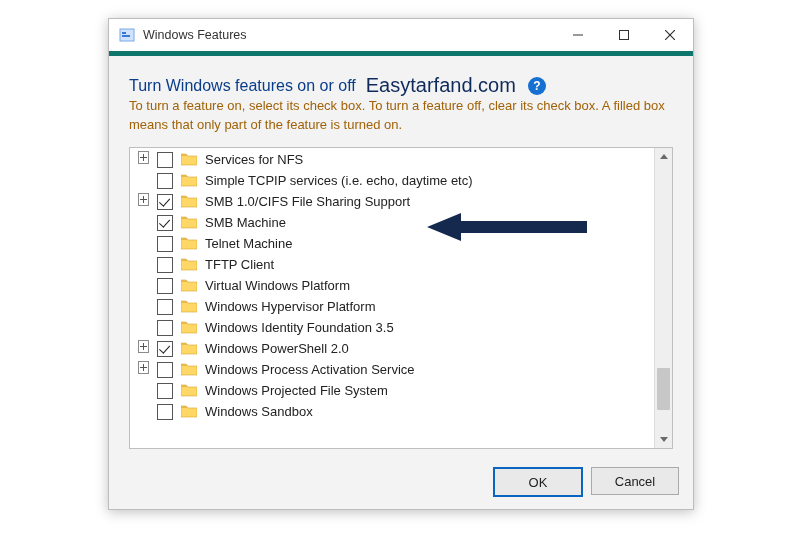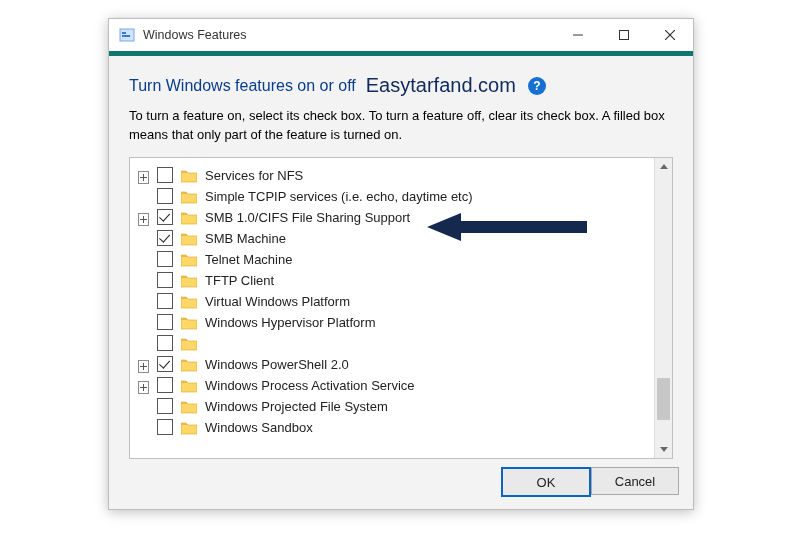--- a/index.html
+++ b/index.html
@@ -5,44 +5,44 @@
   html,body{margin:0;padding:0;width:800px;height:533px;background:#fff;font-family:"Segoe UI",Tahoma,sans-serif;font-size:13px;color:#222;overflow:hidden}
   .window{position:absolute;left:108px;top:18px;width:584px;height:490px;background:#f3f3f3;border:1px solid #bdbdbd;box-shadow:0 2px 12px rgba(0,0,0,.25)}
   
   .titlebar{height:32px;background:#fff;display:flex;align-items:center;border-bottom:5px solid #0f766e}
   .titlebar .app-icon{width:16px;height:16px;margin:0 8px 0 10px}
   .titlebar .title{flex:0 0 auto;font-size:12.5px;color:#333}
   .titlebar .spacer{flex:1 1 auto}
   .win-btn{width:46px;height:32px;display:flex;align-items:center;justify-content:center;color:#333}
   
   .content{padding:18px 20px 0 20px}
-  .heading-row{display:flex;align-items:center;gap:8px;margin-bottom:10px}
+  .heading-row{display:flex;align-items:center;gap:8px;}
   .heading{color:#0a3d8a;font-size:16px;font-weight:400}
   .brand{color:#0f2a5b;font-size:20px;font-weight:400;margin-left:2px}
   .help-circle{width:18px;height:18px;border-radius:50%;background:#1570d1;color:#fff;font-size:12px;font-weight:700;display:flex;align-items:center;justify-content:center;margin-left:4px}
-  .desc{font-size:13px;color:#000000;line-height:1.45;margin-bottom:12px}
+  .desc{font-size:13px;color:#a16207;line-height:1.45;margin-bottom:12px}
   
   .tree-wrap{position:relative;border:1px solid #bfbfbf;background:#fff;height:300px;overflow:hidden}
   .tree{position:absolute;left:0;top:0;right:17px;bottom:0;overflow:hidden;padding:4px 0 4px 6px}
-  .tree-row{display:flex;align-items:flex-end;height:21px;gap:8px;padding-left:2px;white-space:nowrap}
+  .tree-row{display:flex;align-items:flex-start;height:21px;gap:8px;padding-left:2px;white-space:nowrap}
   .exp-slot{width:11px;height:11px;flex:0 0 11px;display:flex;align-items:center;justify-content:center}
   .exp-btn{width:11px;height:11px;border:1px solid #8a8a8a;background:#fff;line-height:0;display:flex;align-items:center;justify-content:center}
   .exp-btn svg{display:block}
   .chk{width:14px;height:14px;border:1px solid #555;background:#fff;flex:0 0 14px;display:flex;align-items:center;justify-content:center}
   .chk.on::after{content:"";width:9px;height:5px;border-left:1.6px solid #222;border-bottom:1.6px solid #222;transform:rotate(-48deg) translate(.5px,-1px)}
   .folder-icon{width:16px;height:14px;flex:0 0 16px}
   .row-label{font-size:13px;color:#222}
   
   .vscroll{position:absolute;right:0;top:0;bottom:0;width:17px;background:#efefef;border-left:1px solid #dcdcdc}
   .vscroll .arrow{position:absolute;left:0;width:17px;height:17px;display:flex;align-items:center;justify-content:center;color:#5a5a5a}
   .vscroll .arrow.up{top:0}
   .vscroll .arrow.down{bottom:0}
   .vscroll .thumb{position:absolute;left:2px;width:13px;top:220px;height:42px;background:#c7c7c7;border-radius:1px}
   
-  .footer{position:absolute;right:14px;bottom:12px;display:flex;}
+  .footer{position:absolute;right:14px;bottom:12px;display:flex;gap:8px}
   .btn{min-width:86px;height:26px;font-size:13px;background:#e9e9e9;border:1px solid #a9a9a9;display:flex;align-items:center;justify-content:center}
   .btn.primary{border:2px solid #0a64c2;background:#e9e9e9}
   
   .annot-arrow{position:absolute;pointer-events:none}
 </style>
 </head>
 <body>
 
 <div class="window">
 
@@ -170,20 +170,21 @@
               </svg></span>
             <span class="row-label">Windows Hypervisor Platform</span>
           </div>
           <div class="tree-row">
             <span class="exp-slot"></span>
             <span class="chk"></span>
             <span class="folder-icon"><svg viewBox="0 0 16 14">
                 <path d="M0 2 L5 2 L7 4 L16 4 L16 13 L0 13 Z" fill="#ffd766" stroke="#d6a92e" stroke-width="0.6"></path>
                 <path d="M0 2 L5 2 L7 4 L0 4 Z" fill="#e6b94a"></path>
               </svg></span>
+            <span class="row-label">Windows Identity Foundation 3.5</span>
           </div>
           <div class="tree-row">
             <span class="exp-slot">
               <span class="exp-btn">
                 <svg width="9" height="9">
                   <line x1="1" y1="4.5" x2="8" y2="4.5" stroke="#555" stroke-width="1"></line>
                   <line x1="4.5" y1="1" x2="4.5" y2="8" stroke="#555" stroke-width="1"></line>
                 </svg>
               </span>
             </span>

